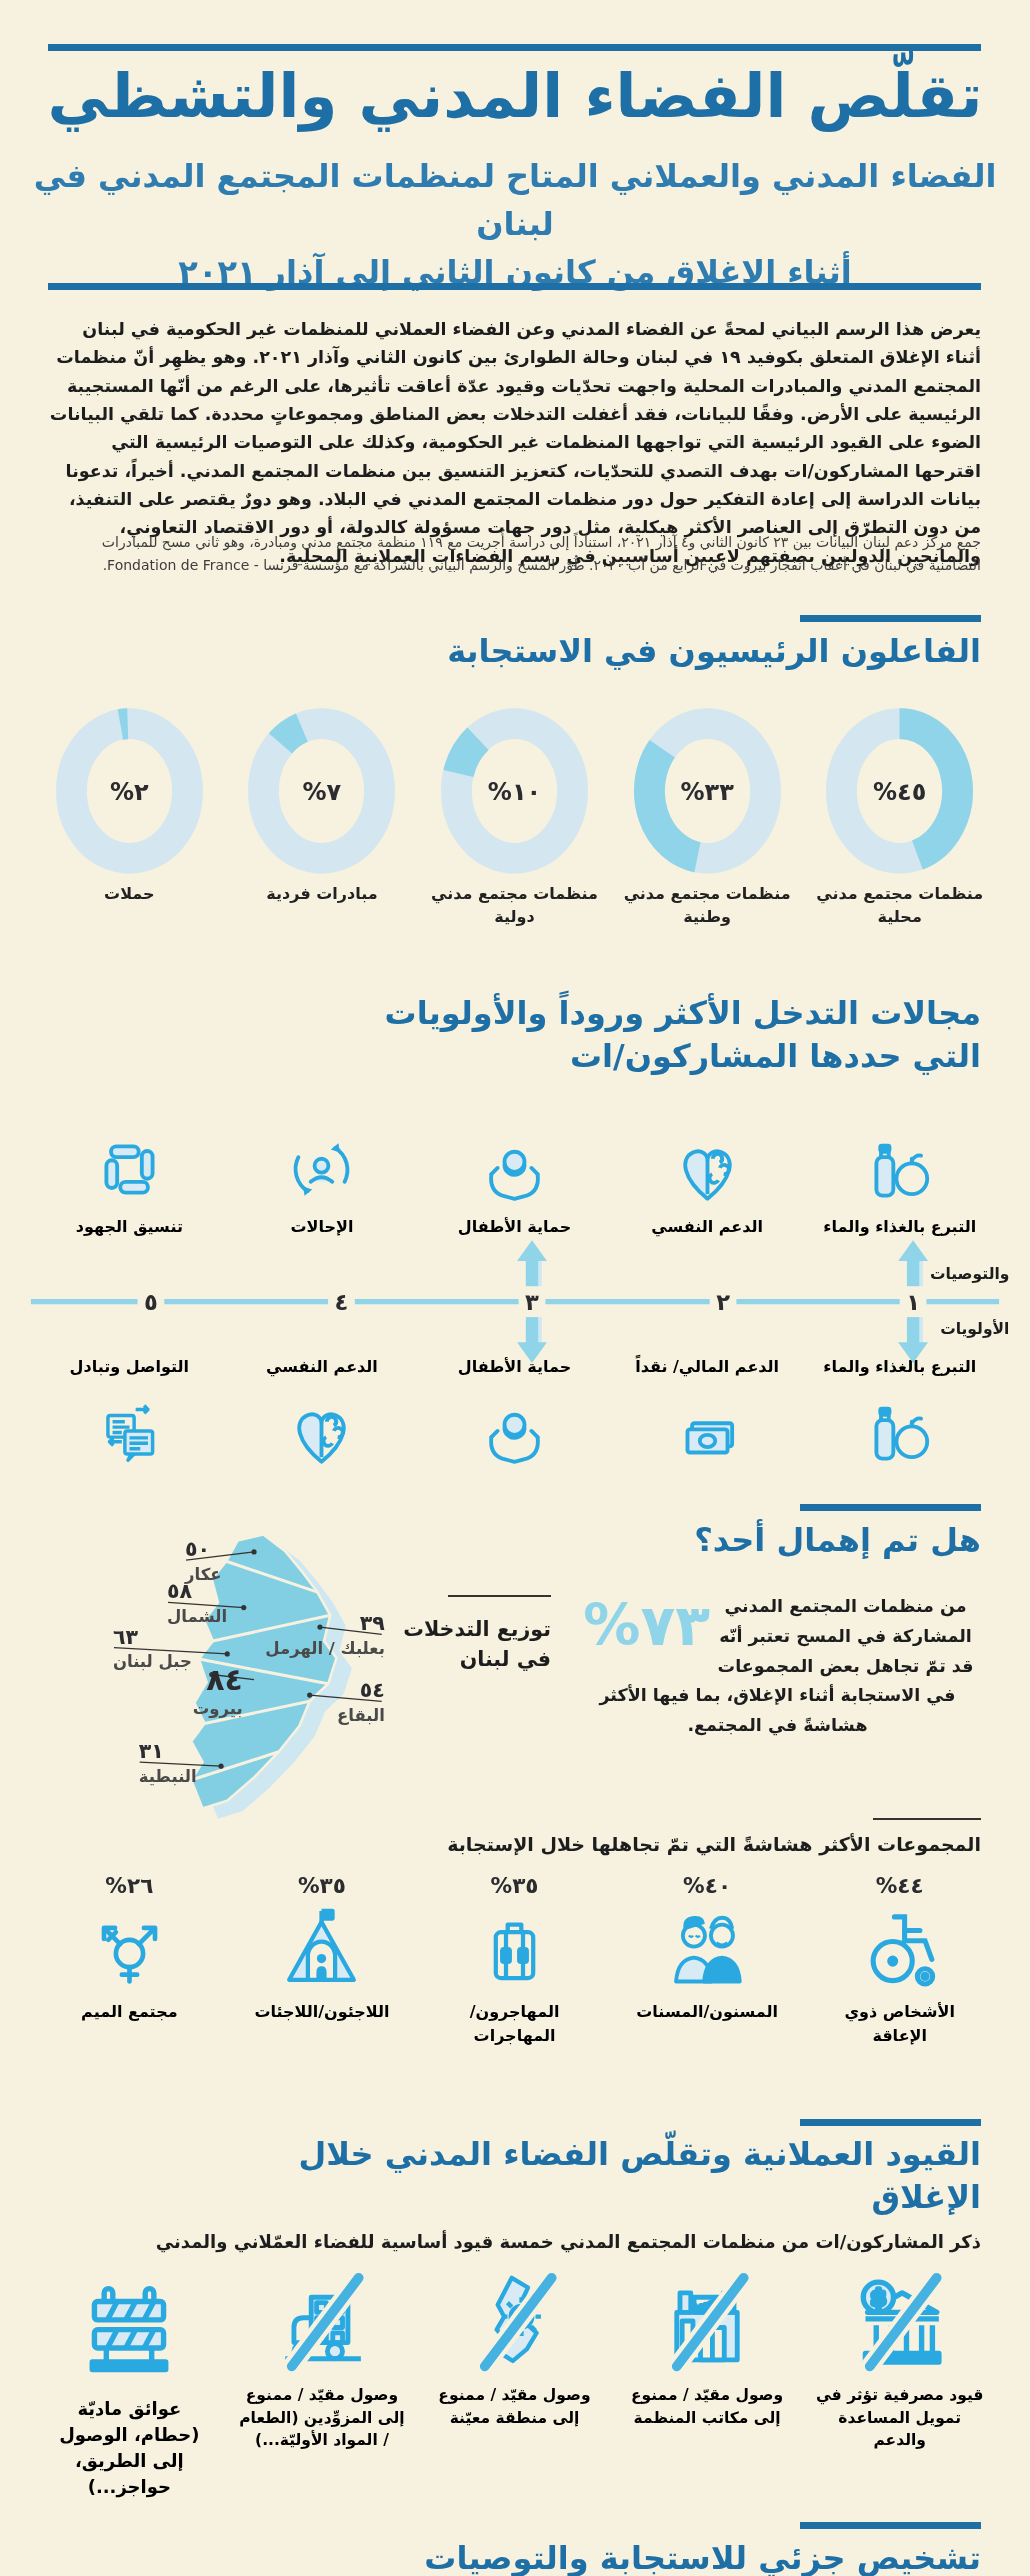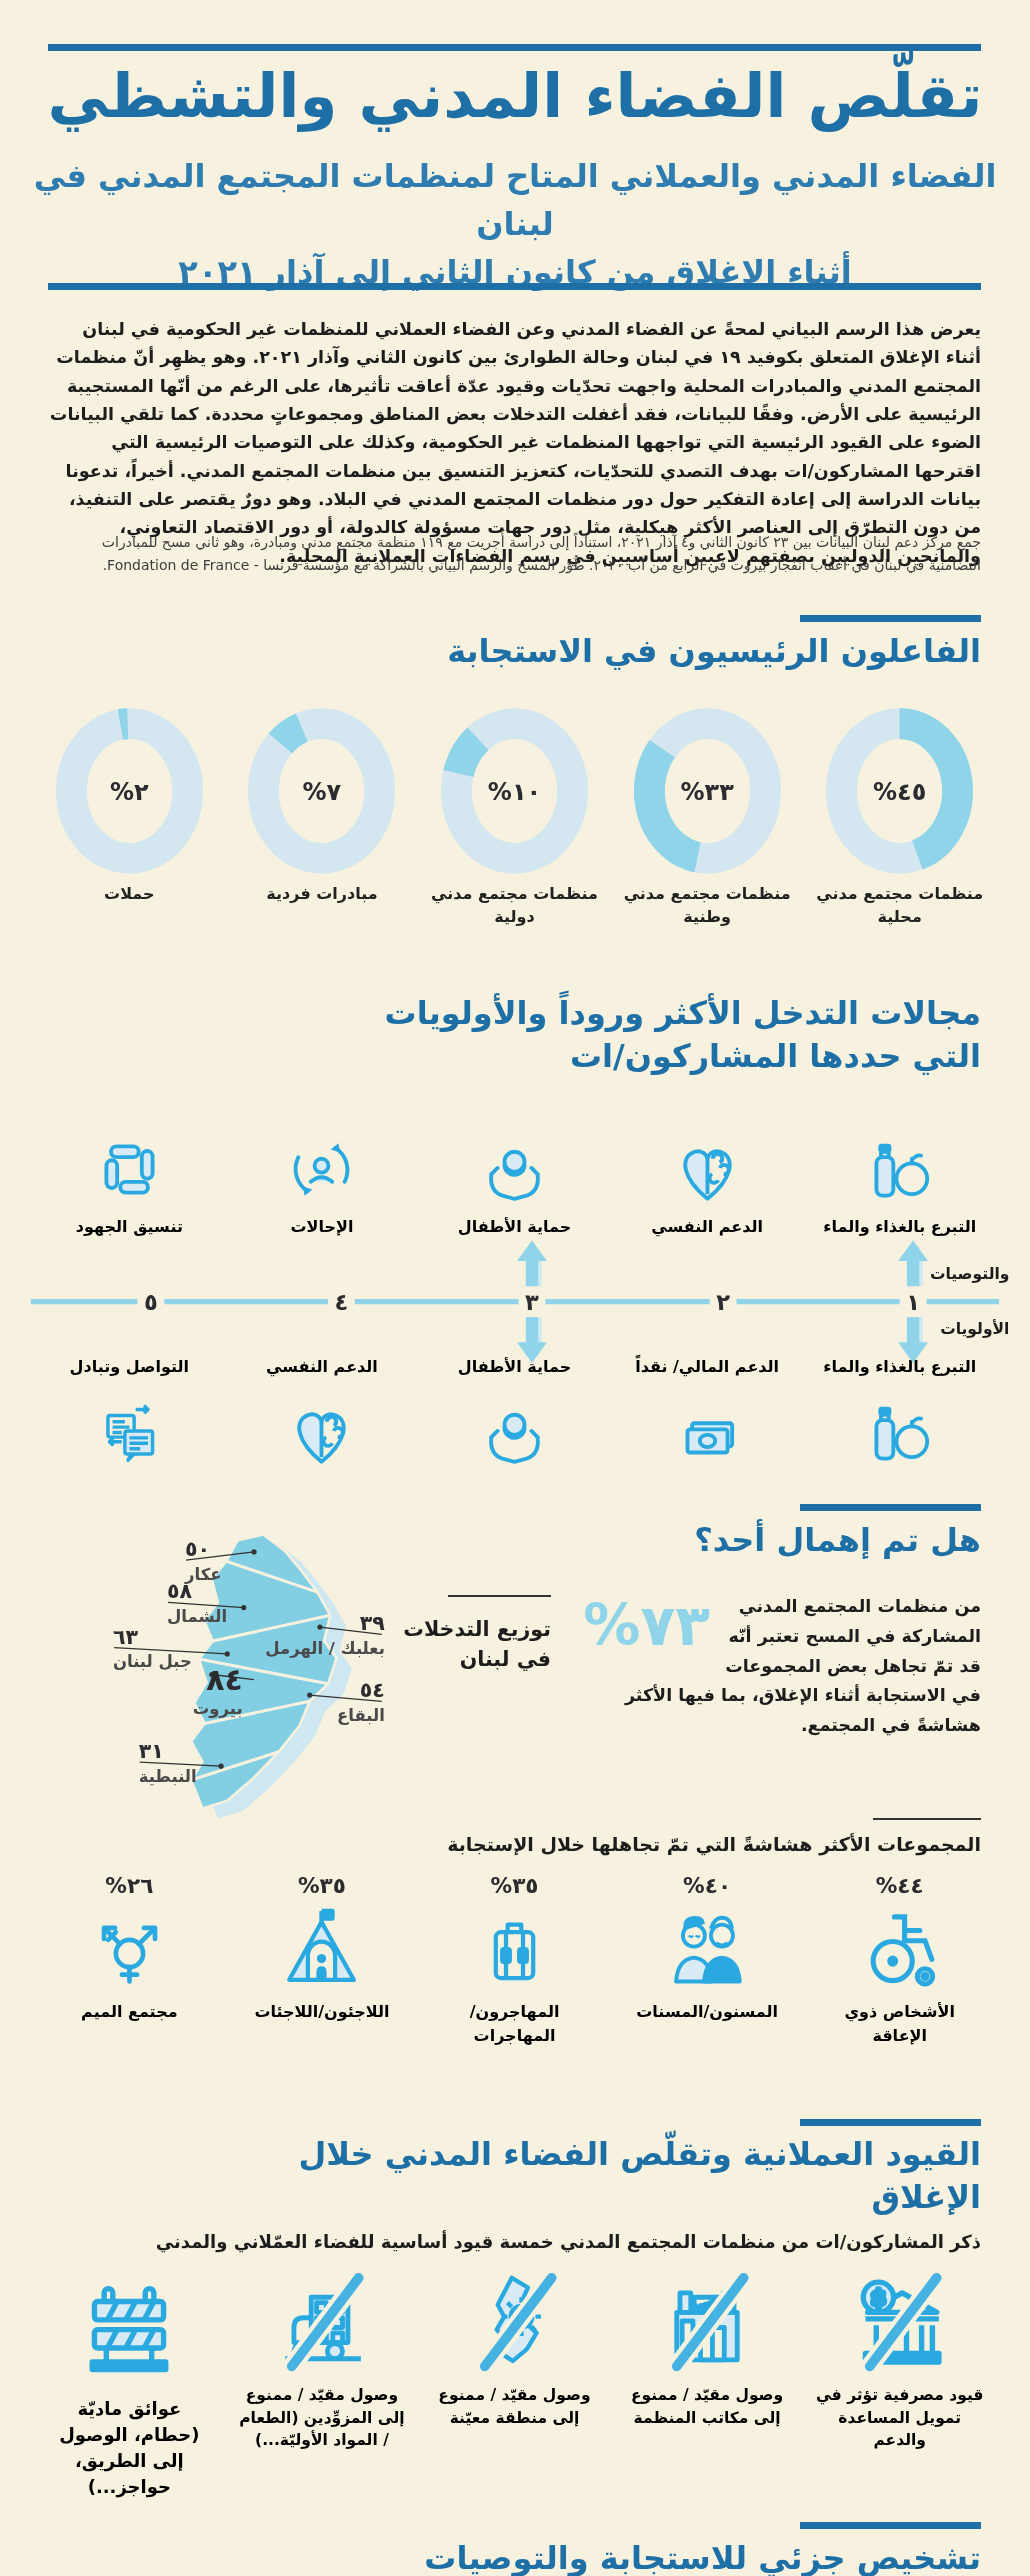--- a/index.html
+++ b/index.html
@@ -251,21 +251,21 @@
         <text x="663" y="144" font-size="44" font-weight="bold" fill="#2b2b30" text-anchor="middle" font-family="DejaVu Sans">٤</text>
       <rect x="267" y="97" width="52" height="60" fill="#f6f2df"></rect>
         <text x="293" y="144" font-size="44" font-weight="bold" fill="#2b2b30" text-anchor="middle" font-family="DejaVu Sans">٥</text>
     </svg>
   <div class="axis-lab" style="top:1265px;">والتوصيات</div>
   <div class="axis-lab" style="top:1320px;">الأولويات</div>
 
   <div class="bar" style="top:1504px;"></div>
   <div class="sec-title" style="top:1519px;">هل تم إهمال أحد؟</div>
 
-  <div class="stat-block" style="top:1592px;">
+  <div class="stat-block" style="top:1592px;text-align:center;">
     <span class="stat-num">٧٣%</span>
     <span>من منظمات المجتمع المدني المشاركة في المسح تعتبر أنّه قد تمّ تجاهل بعض المجموعات في الاستجابة أثناء الإغلاق، بما فيها الأكثر هشاشةً في المجتمع.</span>
   </div>
 
   <svg class="abs" id="map-svg" style="top:1520px;left:20.6px;" width="567" height="309" viewBox="0 0 1100 600">
       <g transform="translate(0,0)">
     <path d="M420,40 L470,28 L512,60 L545,100 L575,140 L600,185 L588,235 L612,268 L596,318 L560,352 L540,400 L500,450 L452,500 L400,545 L352,560 L330,505 L352,470 L330,430 L356,395 L336,355 L360,315 L345,270 L372,235 L355,195 L382,160 L370,115 L398,80 Z" transform="translate(30,20)" fill="#cfe7f1"></path>
     <path d="M420,40 L470,28 L512,60 L545,100 L575,140 L600,185 L588,235 L612,268 L596,318 L560,352 L540,400 L500,450 L452,500 L400,545 L352,560 L330,505 L352,470 L330,430 L356,395 L336,355 L360,315 L345,270 L372,235 L355,195 L382,160 L370,115 L398,80 Z" fill="#82cee3" stroke="#f6f2df" stroke-width="5"></path>
     <path d="M398,80 L575,140 M372,235 L600,185 M356,395 L560,352 M345,270 L596,318 M330,505 L500,450" stroke="#f6f2df" stroke-width="6" fill="none"></path>
   </g>

